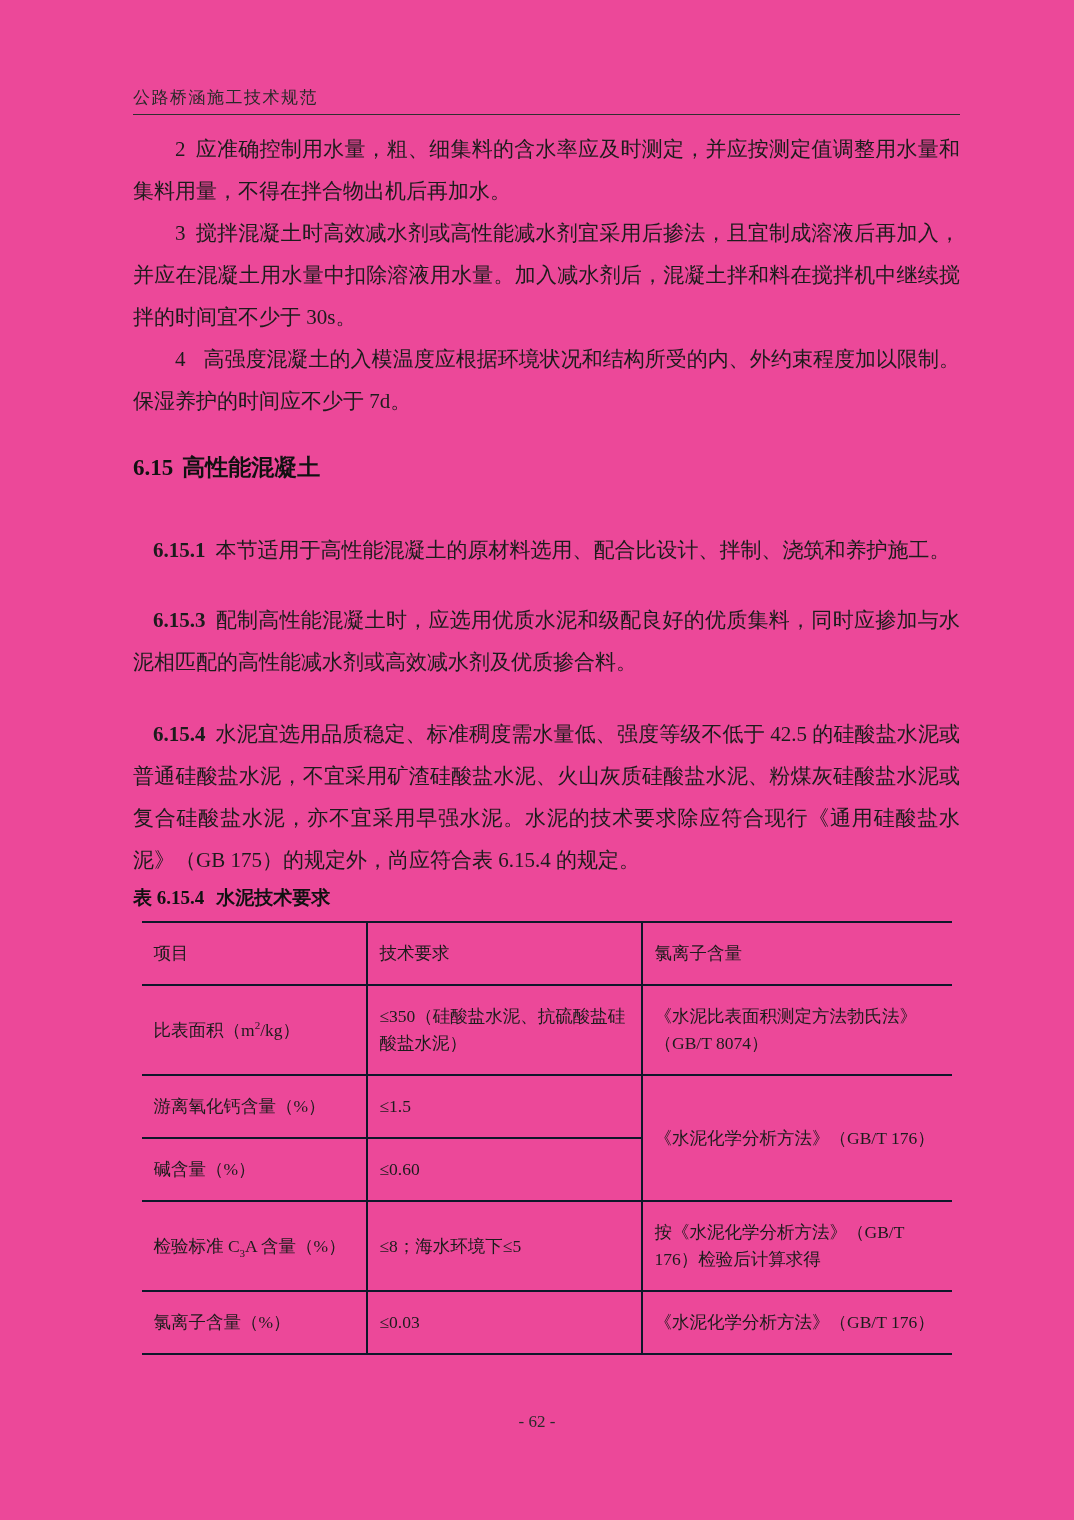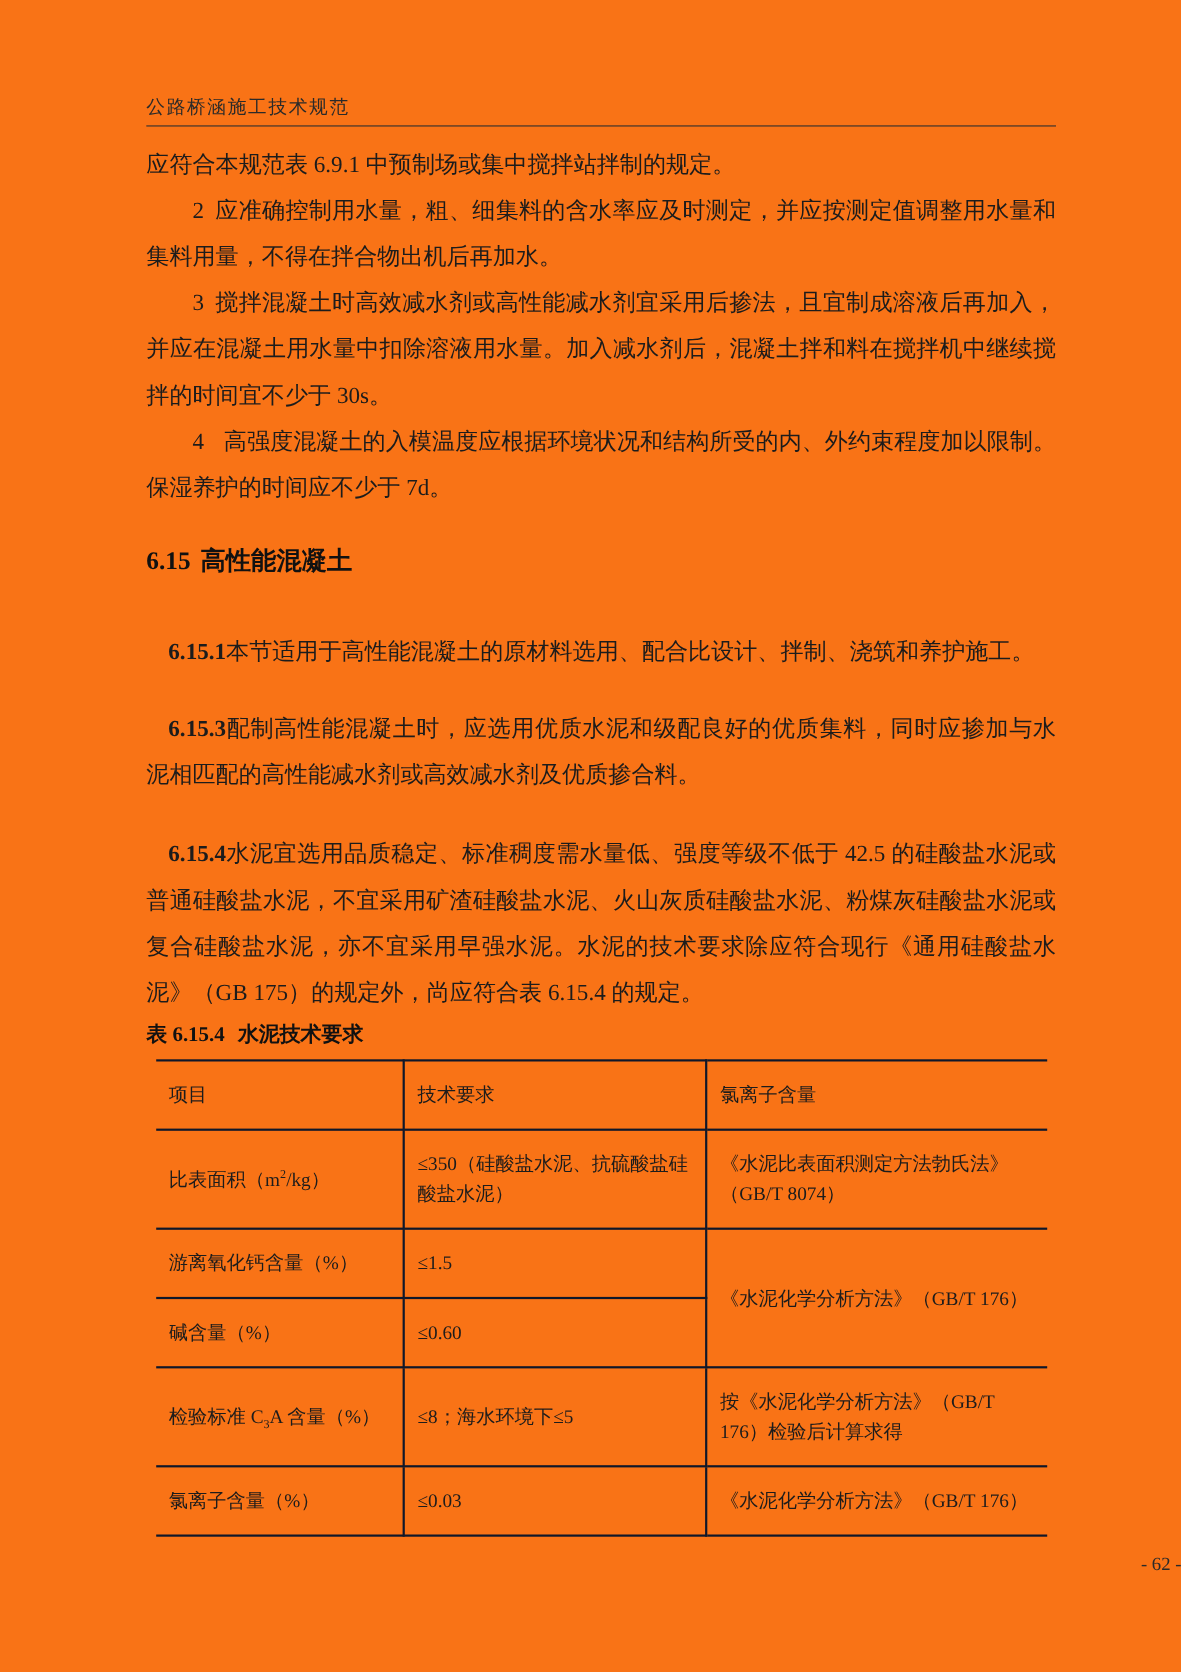--- a/index.html
+++ b/index.html
@@ -1,40 +1,40 @@
 <!DOCTYPE html>
 <html><head>
 <meta charset="utf-8">
 <style>
   * { margin:0; padding:0; box-sizing:border-box; }
   html,body { background:#ffffff; }
   .page {
     position:relative;
     width:1074px; height:1520px;
-    background:#f97316;
+    background:#ec4899;
     font-family:"Liberation Serif","DejaVu Serif",serif;
     color:#1c1c1c;
     overflow:hidden;
   }
   .running-header {
     position:absolute; top:86px; left:133px; right:114px;
     font-size:17px; letter-spacing:1.5px; color:#2a2a2a;
     border-bottom:1.5px solid #2f2f2f;
     padding-bottom:5px;
   }
   .content { position:absolute; top:128px; left:133px; right:114px; }
   .body-text {
     font-size:21px; line-height:42px;
     text-align:justify; color:#1c1c1c;
   }
   .indent-2 { text-indent:42px; }
   .clause-para { text-indent:20px; }
   .num-gap { margin-right:10px; }
   .num-gap-wide { margin-right:18px; }
-  .clause-num { font-weight:bold; }
+  .clause-num { font-weight:bold; margin-right:10px; }
   .section-heading { margin-top:30px; font-size:23px; font-weight:bold; color:#111; }
   .section-heading .sec-no { font-family:"Liberation Serif",serif; }
   .section-heading .sec-label { font-family:"Liberation Sans",sans-serif; margin-left:9px; }
   .mt-46 { margin-top:46px; }
   .mt-34 { margin-top:34px; }
   .mt-28 { margin-top:28px; }
   .mt-30 { margin-top:30px; }
   .table-caption {
     margin-top:4px; text-align:left;
     font-size:19px; font-weight:bold; color:#111;
@@ -58,37 +58,34 @@
   table.spec thead tr { height:37px; }
   tr.r-surface  { height:66px; }
   tr.r-cao      { height:40px; }
   tr.r-alkali   { height:40px; }
   tr.r-c3a      { height:60px; }
   tr.r-chloride { height:50px; }
   table.spec sup { font-size:11px; vertical-align:super; line-height:0; }
   table.spec sub { font-size:11px; vertical-align:sub;   line-height:0; }
   .page-footer {
     position:absolute; top:1412px; left:0; right:0;
-    text-align:right; font-size:17px; color:#2a2a2a;
+    text-align:center; font-size:17px; color:#2a2a2a;
   }
 </style>
 </head>
 <body>
 
 <div class="page">
 
   <div class="running-header">
     <span>公路桥涵施工技术规范</span>
   </div>
 
   <div class="content">
 
-    <p class="body-text">
-      <span>应符合本规范表 6.9.1 中预制场或集中搅拌站拌制的规定。</span>
-    </p>
 
     <p class="body-text indent-2">
       <span class="num-gap">2</span><span>应准确控制用水量，粗、细集料的含水率应及时测定，并应按测定值调整用水量和集料用量，不得在拌合物出机后再加水。</span>
     </p>
 
     <p class="body-text indent-2">
       <span class="num-gap">3</span><span>搅拌混凝土时高效减水剂或高性能减水剂宜采用后掺法，且宜制成溶液后再加入，并应在混凝土用水量中扣除溶液用水量。加入减水剂后，混凝土拌和料在搅拌机中继续搅拌的时间宜不少于 30s。</span>
     </p>
 
     <p class="body-text indent-2">

